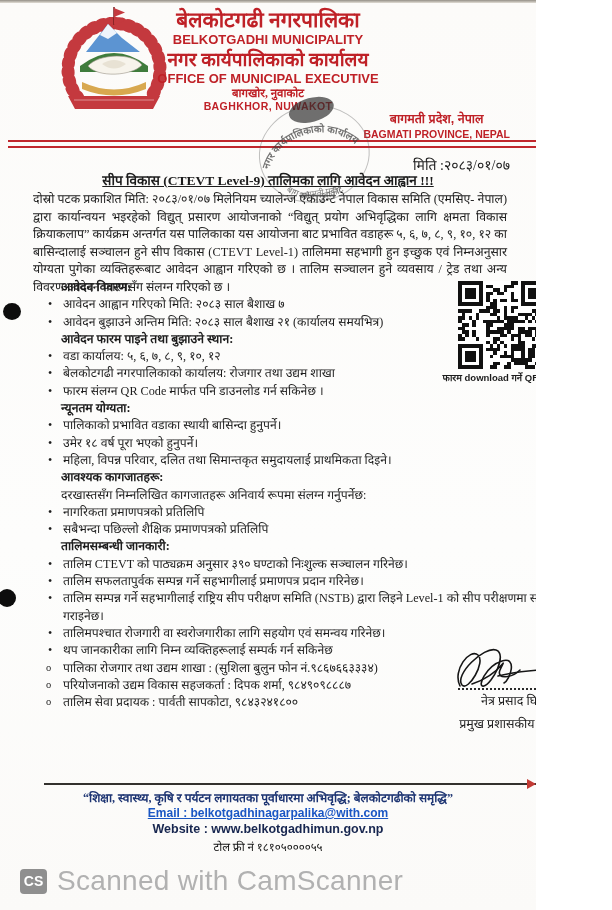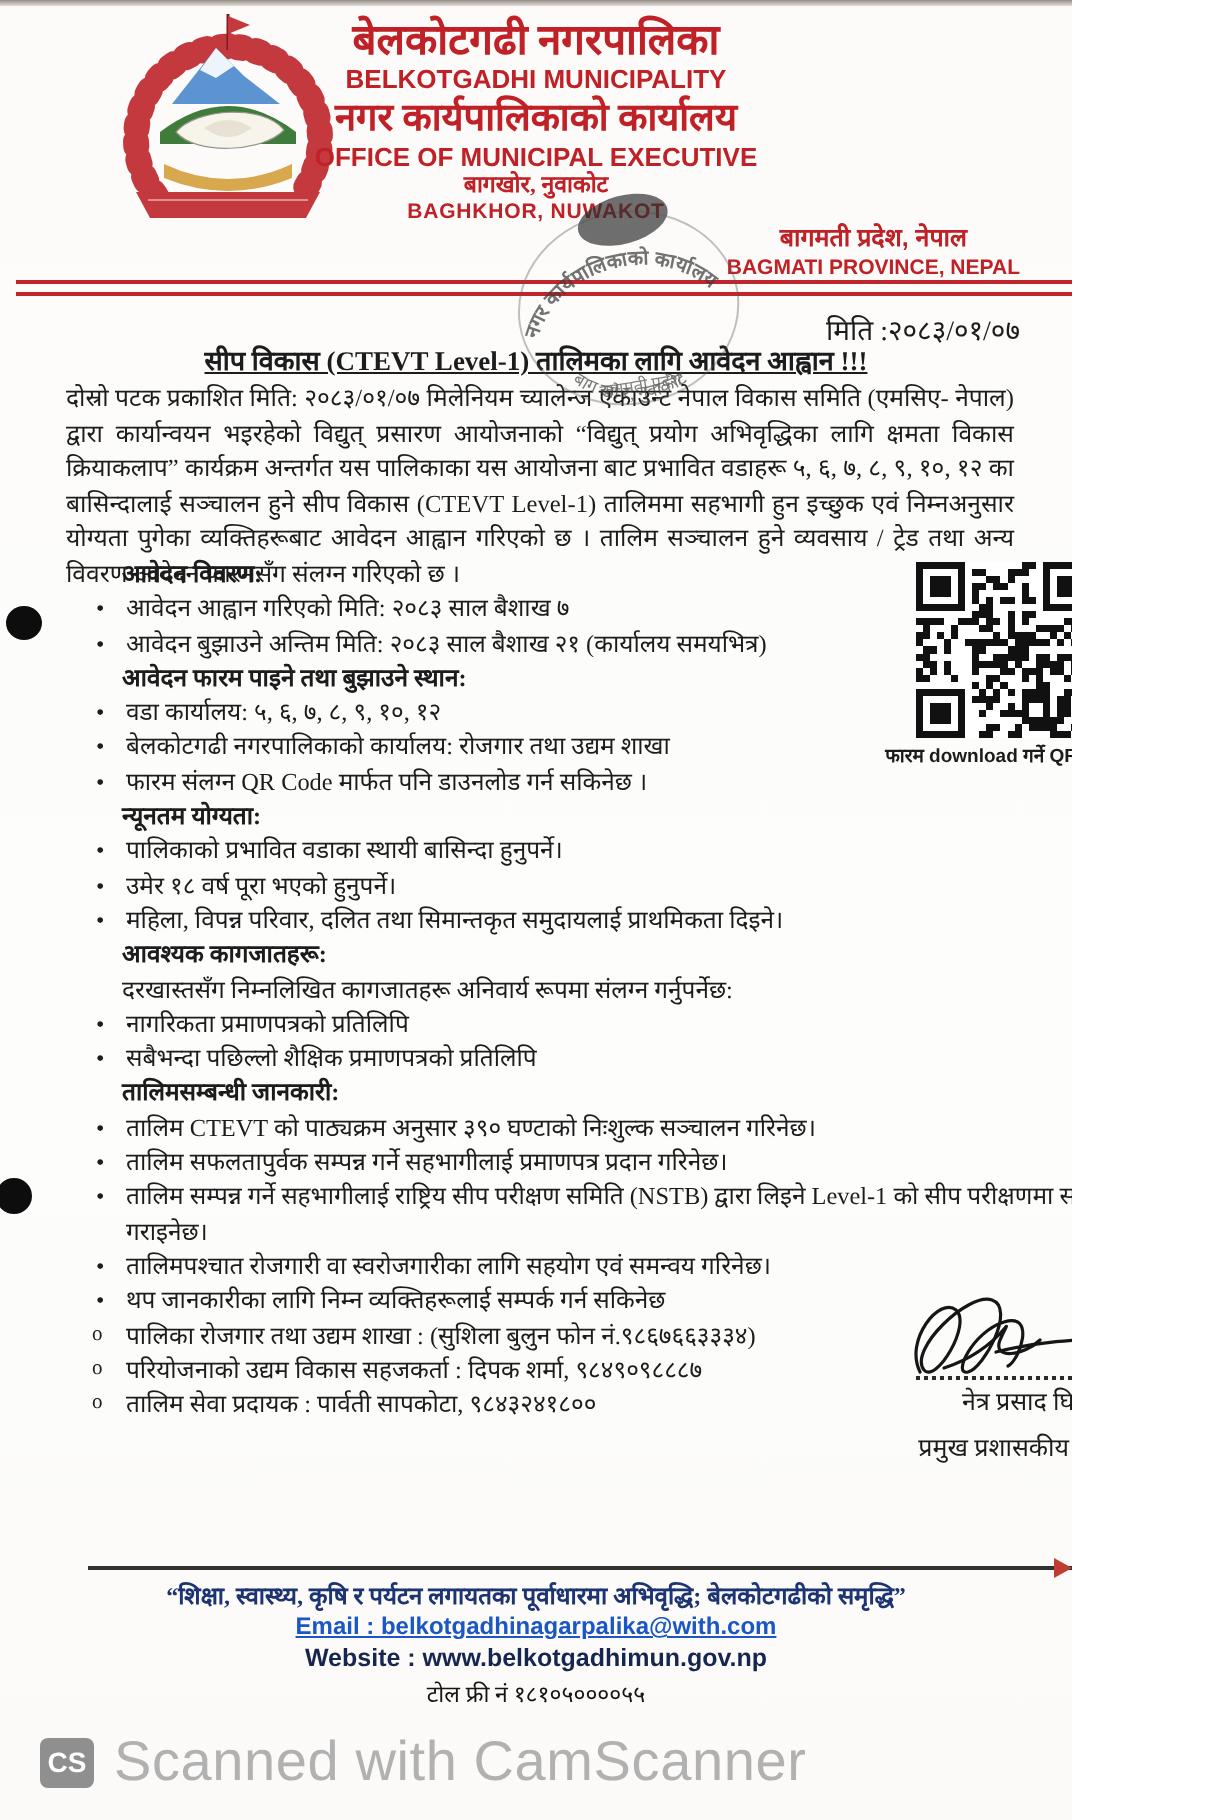--- a/index.html
+++ b/index.html
@@ -105,21 +105,21 @@
       <ellipse cx="76" cy="62" rx="55" ry="48" fill="none" stroke="#555" stroke-width="1" opacity=".45"></ellipse>
       <ellipse cx="80" cy="18" rx="23" ry="12" fill="#2d2d2d" opacity=".85" transform="rotate(-6 80 18)"></ellipse>
       <text font-size="10" font-weight="bold" opacity=".9"><textPath href="#arcTop" startOffset="6%">नगर कार्यपालिकाको कार्यालय</textPath></text>
       <text font-size="9" opacity=".85"><textPath href="#arcBot" startOffset="14%">बाग खो र, नुवाकोट</textPath></text>
       <text x="76" y="104" font-size="8.5" text-anchor="middle" opacity=".8">बागमती प्रदेश</text>
     </g>
   </svg>
 
   <div class="date-line">मिति :२०८३/०१/०७</div>
 
-  <div class="notice-title">सीप विकास (CTEVT Level-1) तालिमका लागि आवेदन आह्वान !!!</div>
+  <div class="notice-title">सीप विकास (CTEVT Level-9) तालिमका लागि आवेदन आह्वान !!!</div>
 
   <div class="intro">दोस्रो पटक प्रकाशित मिति: २०८३/०१/०७ मिलेनियम च्यालेन्ज एकाउन्ट नेपाल विकास समिति (एमसिए- नेपाल) द्वारा कार्यान्वयन भइरहेको विद्युत् प्रसारण आयोजनाको “विद्युत् प्रयोग अभिवृद्धिका लागि क्षमता विकास क्रियाकलाप” कार्यक्रम अन्तर्गत यस पालिकाका यस आयोजना बाट प्रभावित वडाहरू ५, ६, ७, ८, ९, १०, १२  का बासिन्दालाई सञ्चालन हुने सीप विकास (CTEVT Level-1) तालिममा सहभागी हुन इच्छुक एवं निम्नअनुसार योग्यता पुगेका व्यक्तिहरूबाट आवेदन आह्वान गरिएको छ ।  तालिम सञ्चालन हुने व्यवसाय / ट्रेड तथा अन्य विवरण आवेदन फारमसँग संलग्न गरिएको छ ।</div>
 
   <div class="list">
     <div class="line h">आवेदन विवरण:</div>
     <div class="line b">आवेदन आह्वान गरिएको मिति: २०८३ साल बैशाख ७</div>
     <div class="line b">आवेदन बुझाउने अन्तिम मिति: २०८३ साल बैशाख २१ (कार्यालय समयभित्र)</div>
     <div class="line h">आवेदन फारम पाइने तथा बुझाउने स्थान:</div>
     <div class="line b">वडा कार्यालय: ५, ६, ७, ८, ९, १०, १२</div>
     <div class="line b">बेलकोटगढी नगरपालिकाको कार्यालय: रोजगार तथा उद्यम शाखा</div>

